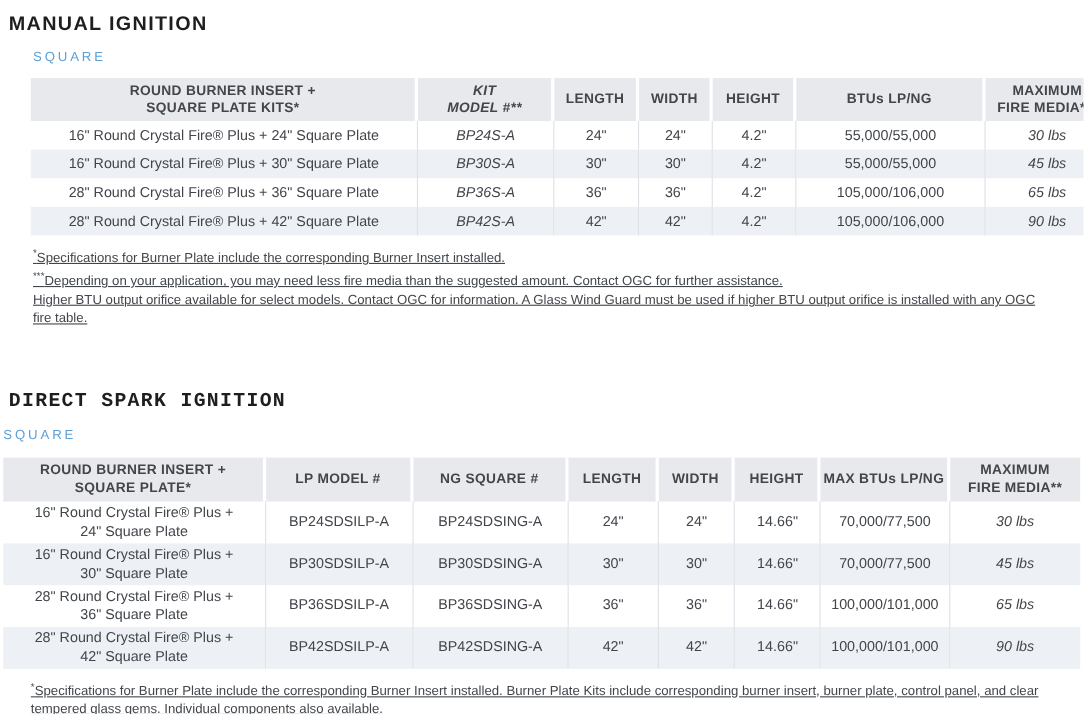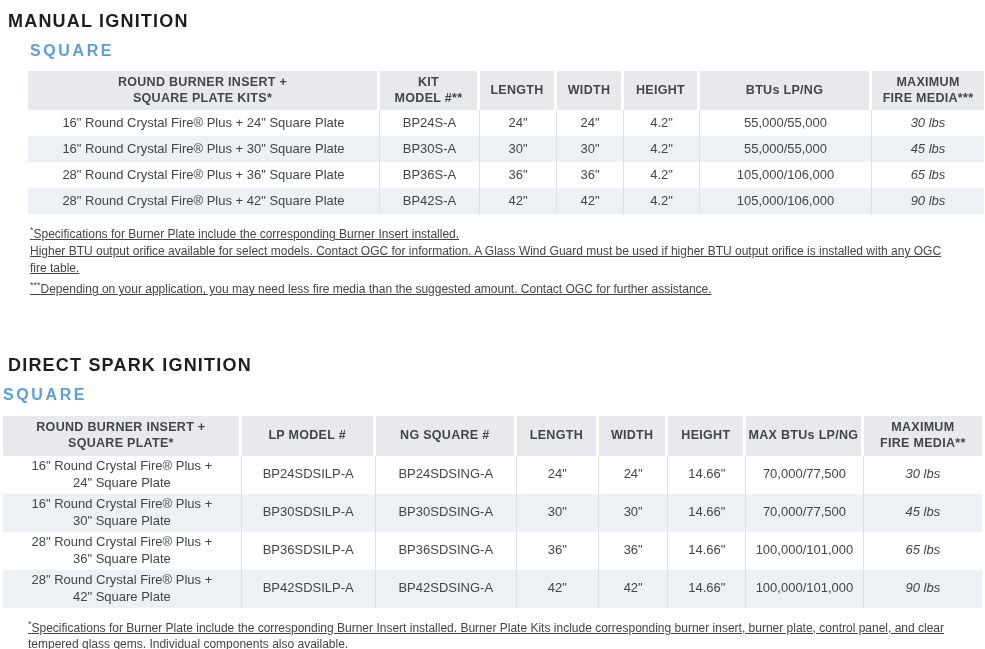--- a/index.html
+++ b/index.html
@@ -20,24 +20,24 @@
     overflow: hidden;
   }
   .main-title {
     margin: 8px; padding-top: 2px;
     text-align: left;
     font-size: 18px; line-height: 22px;
     font-weight: bold;
     letter-spacing: 1.2px;
     color: var(--title-col);
   }
-  .main-title.second { margin-top: 54px; }
+  .main-title.second { margin-top: 54px; font-family: Liberation Mono, monospace; }
   .square-label {
-    font-size: 16px; line-height: 22px;
-    font-weight: 700;
+    font-size: 12px; line-height: 22px;
+    font-weight: 400;
     letter-spacing: 2.6px;
     color: var(--accent-blue);
     margin: 2px 0 0 0;
   }
   .square-label.first  { margin-left: 30px; }
   .square-label.second { margin-left: 3px; }
 
   table {
     border-collapse: separate;
     border-spacing: 0;
@@ -66,21 +66,21 @@
     white-space: pre-line;
     line-height: 1.25;
   }
   td:last-child { border-right: none; font-style: italic; }
   tbody tr:nth-child(even) td { background: var(--stripe-bg); }
 
   .t1 { width: 929px; margin: 9px 0 0 28px; }
   .t1 th { height: 39px; }
   .t1 td { height: 26px; }
   .t1 th:nth-child(1), .t1 td:nth-child(1) { width: 352px; }
-  .t1 th:nth-child(2), .t1 td:nth-child(2) { width: 100px; }
+  .t1 th:nth-child(2), .t1 td:nth-child(2) { width: 124px; font-style: italic; }
   .t1 th:nth-child(3), .t1 td:nth-child(3) { width: 77px; }
   .t1 th:nth-child(4), .t1 td:nth-child(4) { width: 67px; }
   .t1 th:nth-child(5), .t1 td:nth-child(5) { width: 76px; }
   .t1 th:nth-child(6), .t1 td:nth-child(6) { width: 172px; }
   .t1 th:nth-child(7), .t1 td:nth-child(7) { width: 112px; }
 
   .t2 { width: 979px; margin: 10px 0 0 3px; }
   .t2 th { height: 38px; }
   .t2 td { height: 38px; }
   .t2 th:nth-child(1), .t2 td:nth-child(1) { width: 230px; }
@@ -154,22 +154,22 @@
         <td>42"</td>
         <td>4.2"</td>
         <td>105,000/106,000</td>
         <td>90 lbs</td>
       </tr>
     </tbody>
 </table>
 
 <div class="footnotes fn1">
     <p><sup>*</sup>Specifications for Burner Plate include the corresponding Burner Insert installed.</p>
+    <p><sup>***</sup>Depending on your application, you may need less fire media than the suggested amount. Contact OGC for further assistance.</p>
     <p>Higher BTU output orifice available for select models. Contact OGC for information. A Glass Wind Guard must be used if higher BTU output orifice is installed with any OGC fire table.</p>
-    <p><sup>***</sup>Depending on your application, you may need less fire media than the suggested amount. Contact OGC for further assistance.</p>
   </div>
 
 <h1 class="main-title second">DIRECT SPARK IGNITION</h1>
 <div class="square-label second">SQUARE</div>
 
 <table class="t2">
   <thead>
       <tr>
         <th>ROUND BURNER INSERT +
 SQUARE PLATE*</th>

